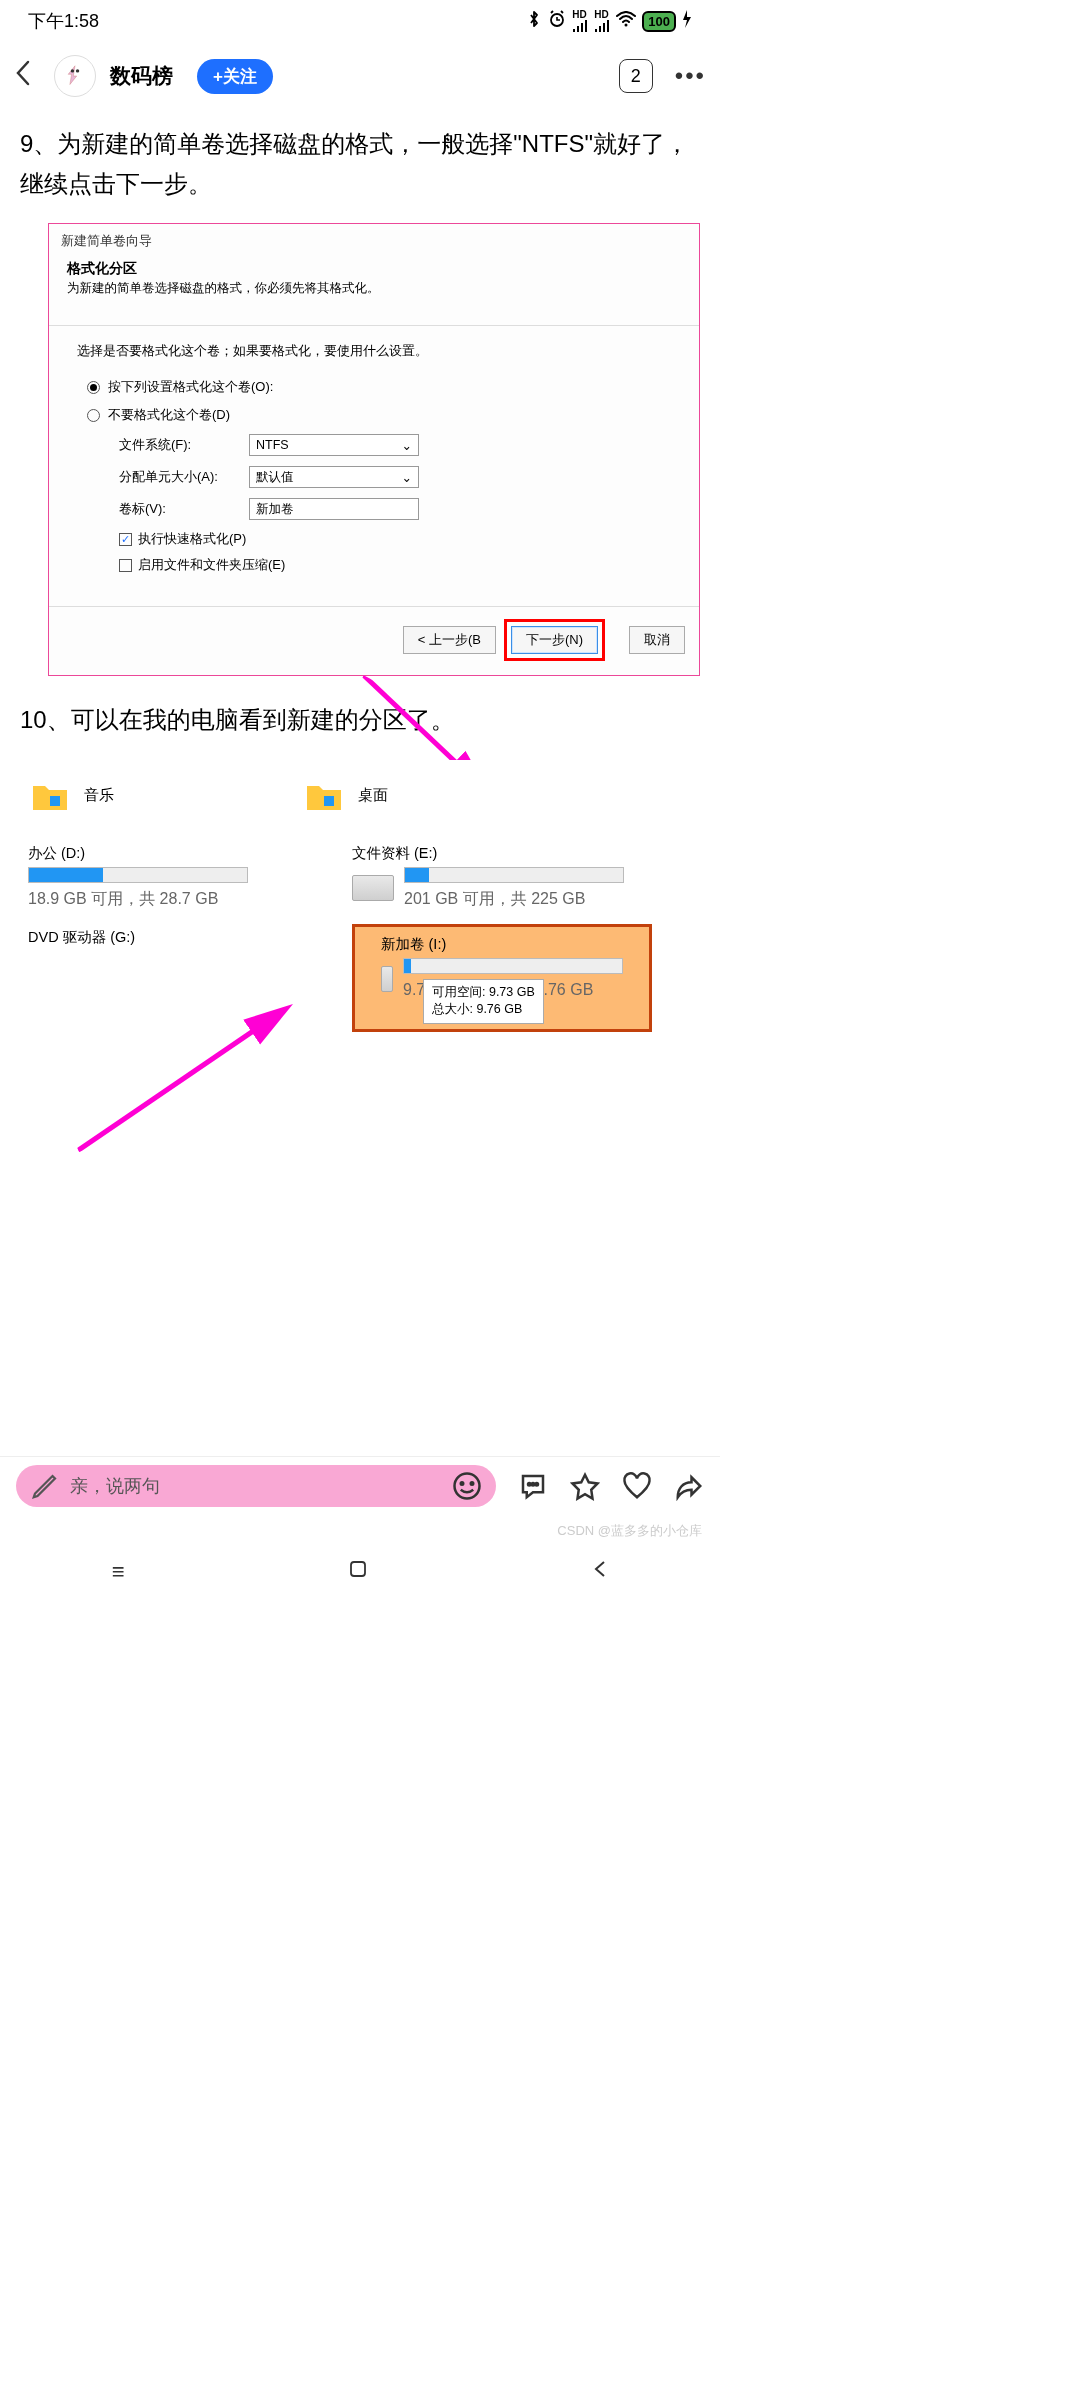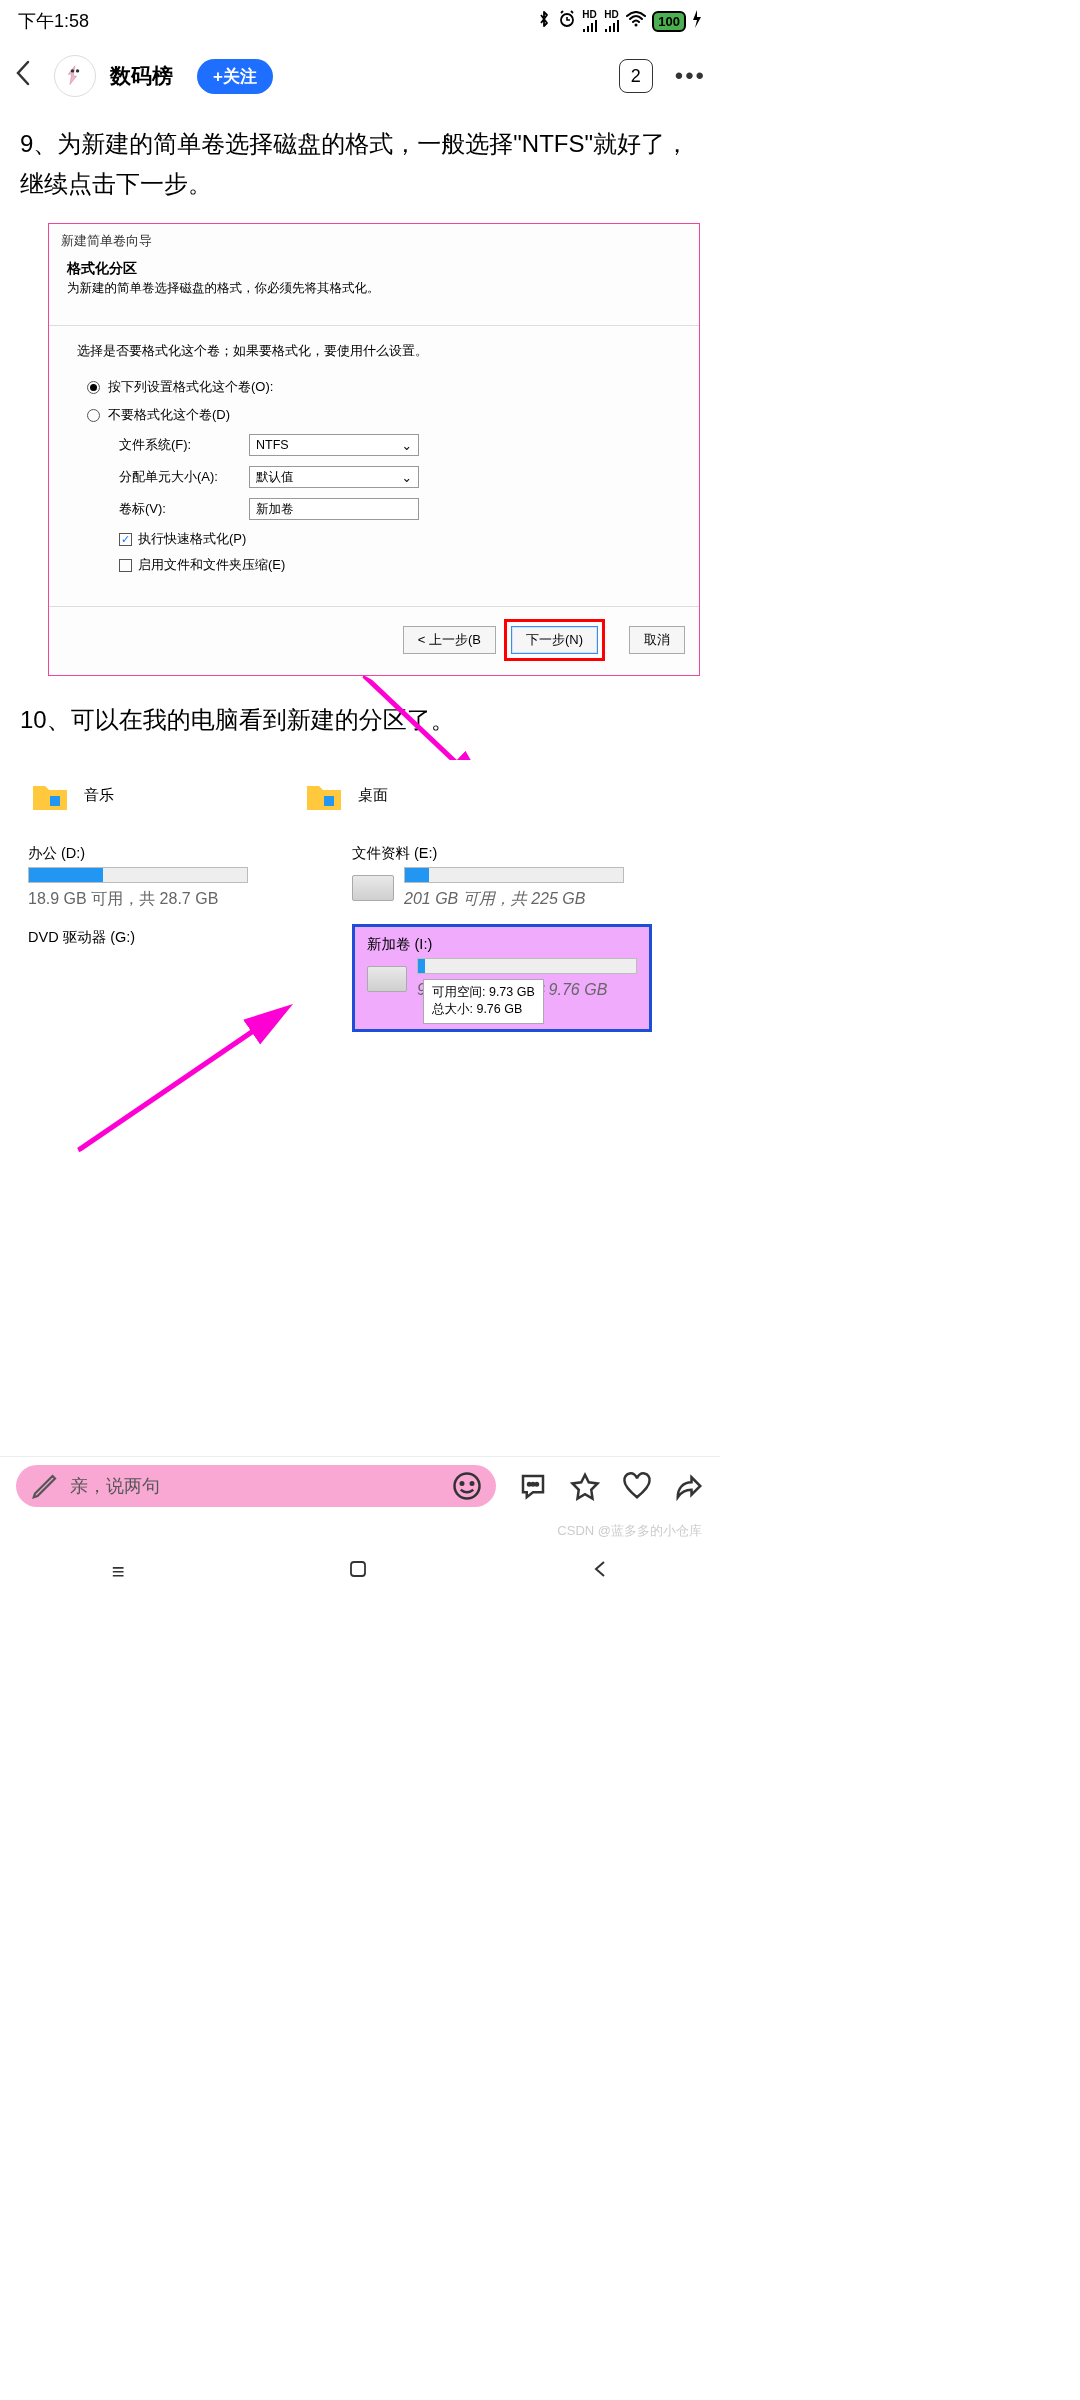--- a/index.html
+++ b/index.html
@@ -11,21 +11,21 @@
       color: #000;
       position: relative;
       transform-origin: top left;
     }
     
     .status-bar {
       height: 42px;
       display: flex;
       justify-content: space-between;
       align-items: center;
-      padding: 0 18px;
+      padding: 0 28px;
       font-size: 18px;
       font-weight: 500;
     }
     .status-right { display: flex; align-items: center; gap: 6px; }
     .battery {
       display: inline-flex;
       align-items: center;
       border: 2px solid #000;
       border-radius: 6px;
       padding: 1px 4px;
@@ -138,21 +138,21 @@
       padding: 8px 0 60px;
     }
     .libs-row { display: flex; gap: 190px; padding: 8px 10px 28px; }
     .lib-item { display: flex; align-items: center; gap: 14px; font-size: 15px; }
     .lib-icon { width: 40px; height: 40px; }
     .folder-icon { fill: #ffc83d; }
     .drive-grid { display: flex; gap: 24px; padding: 0 8px; }
     .drive-col { width: 300px; }
     .drive { margin-bottom: 18px; }
     .drive-name { font-size: 14.5px; margin-bottom: 4px; }
-    .drive-row { display: flex; align-items: center; gap: 10px; font-style: italic; }
+    .drive-row { display: flex; align-items: center; gap: 10px; }
     .hdd {
       width: 42px; height: 26px;
       background: linear-gradient(#e9e9e9, #cfcfcf);
       border: 1px solid #aaa;
       border-radius: 2px;
       margin-left: -52px;
     }
     .drive-col.right .drive-row { margin-left: 52px; }
     .drive-col.right .drive-name { margin-left: 0; }
     .progress {
@@ -160,24 +160,24 @@
       border: 1px solid #bbb;
       background: #eee;
       position: relative;
     }
     .progress .fill {
       position: absolute; left: 0; top: 0; bottom: 0;
       background: #2196f3;
     }
     .drive-stats { font-size: 16px; color: #666; margin-top: 6px; }
     .new-vol-box {
-      border: 3px solid #1d4ed8;
-      padding: 8px 12px 10px;
+      border: 3px solid #c2410c;
+      padding: 8px 26px 10px;
       margin-top: -4px;
-      background: #f0abfc;
+      background: #fdba74;
       position: relative;
     }
     .tooltip {
       position: absolute;
       left: 68px; top: 52px;
       background: #fff;
       border: 1px solid #aaa;
       padding: 4px 8px;
       font-size: 12.5px;
       line-height: 1.4;

